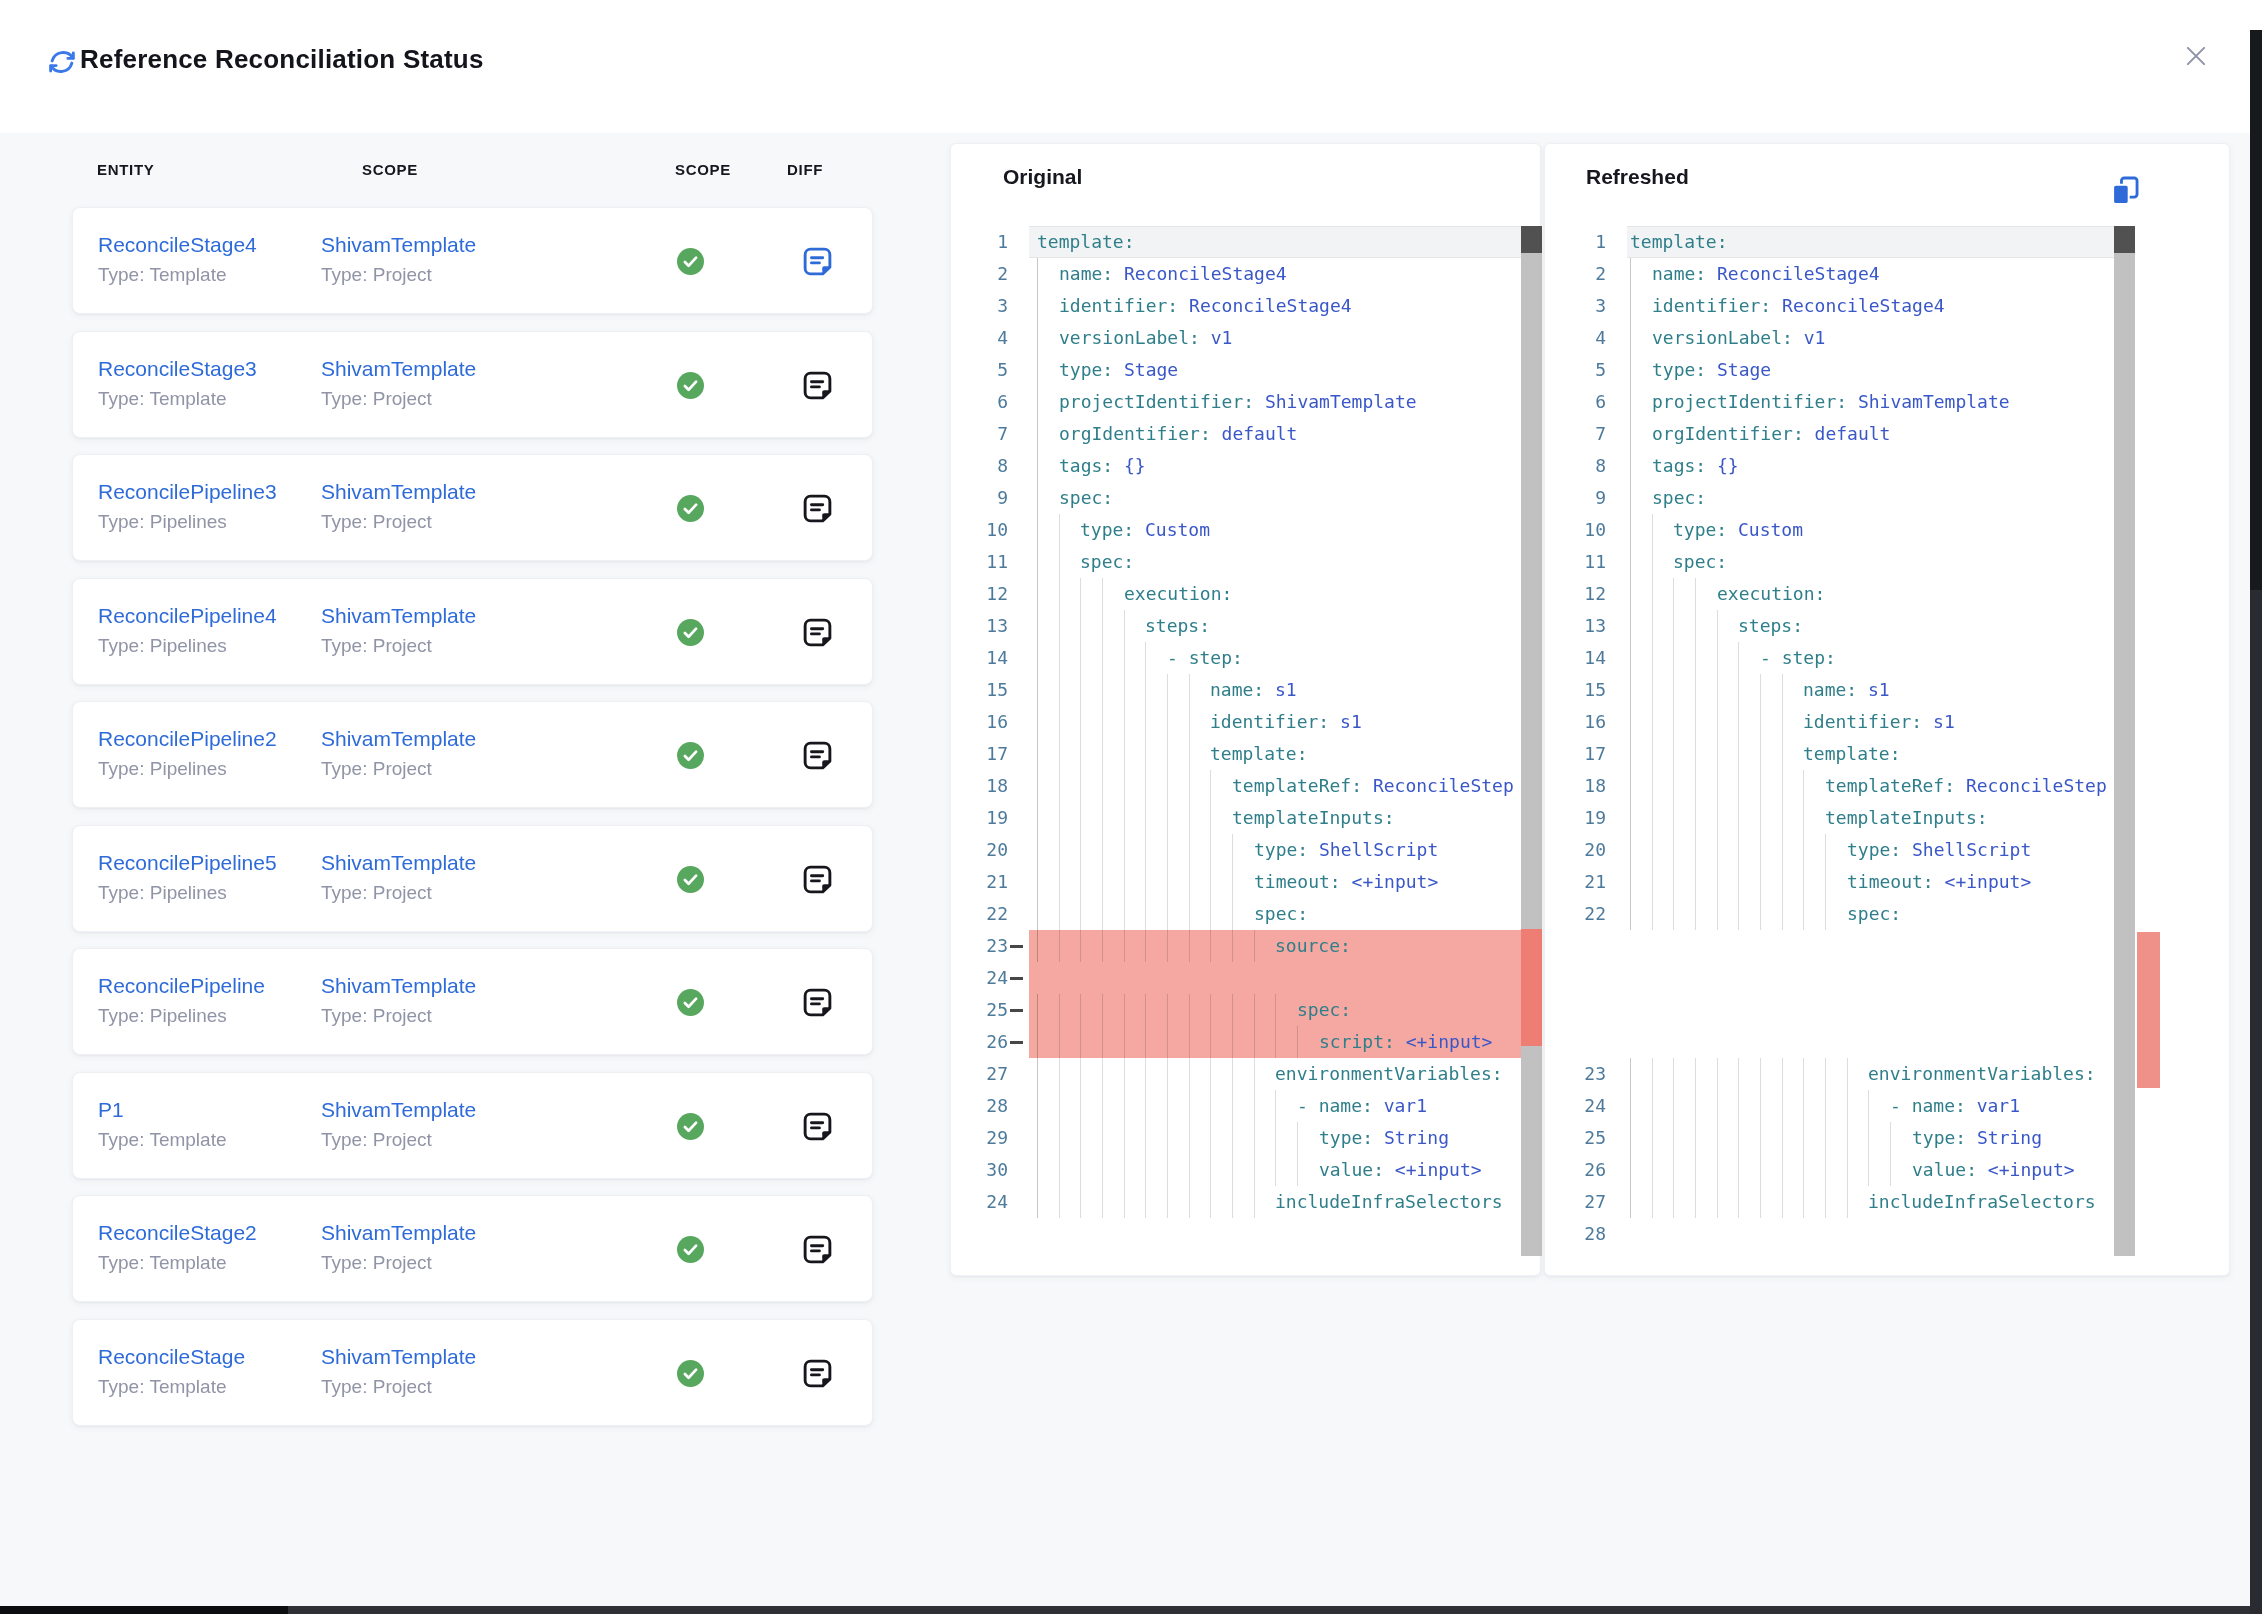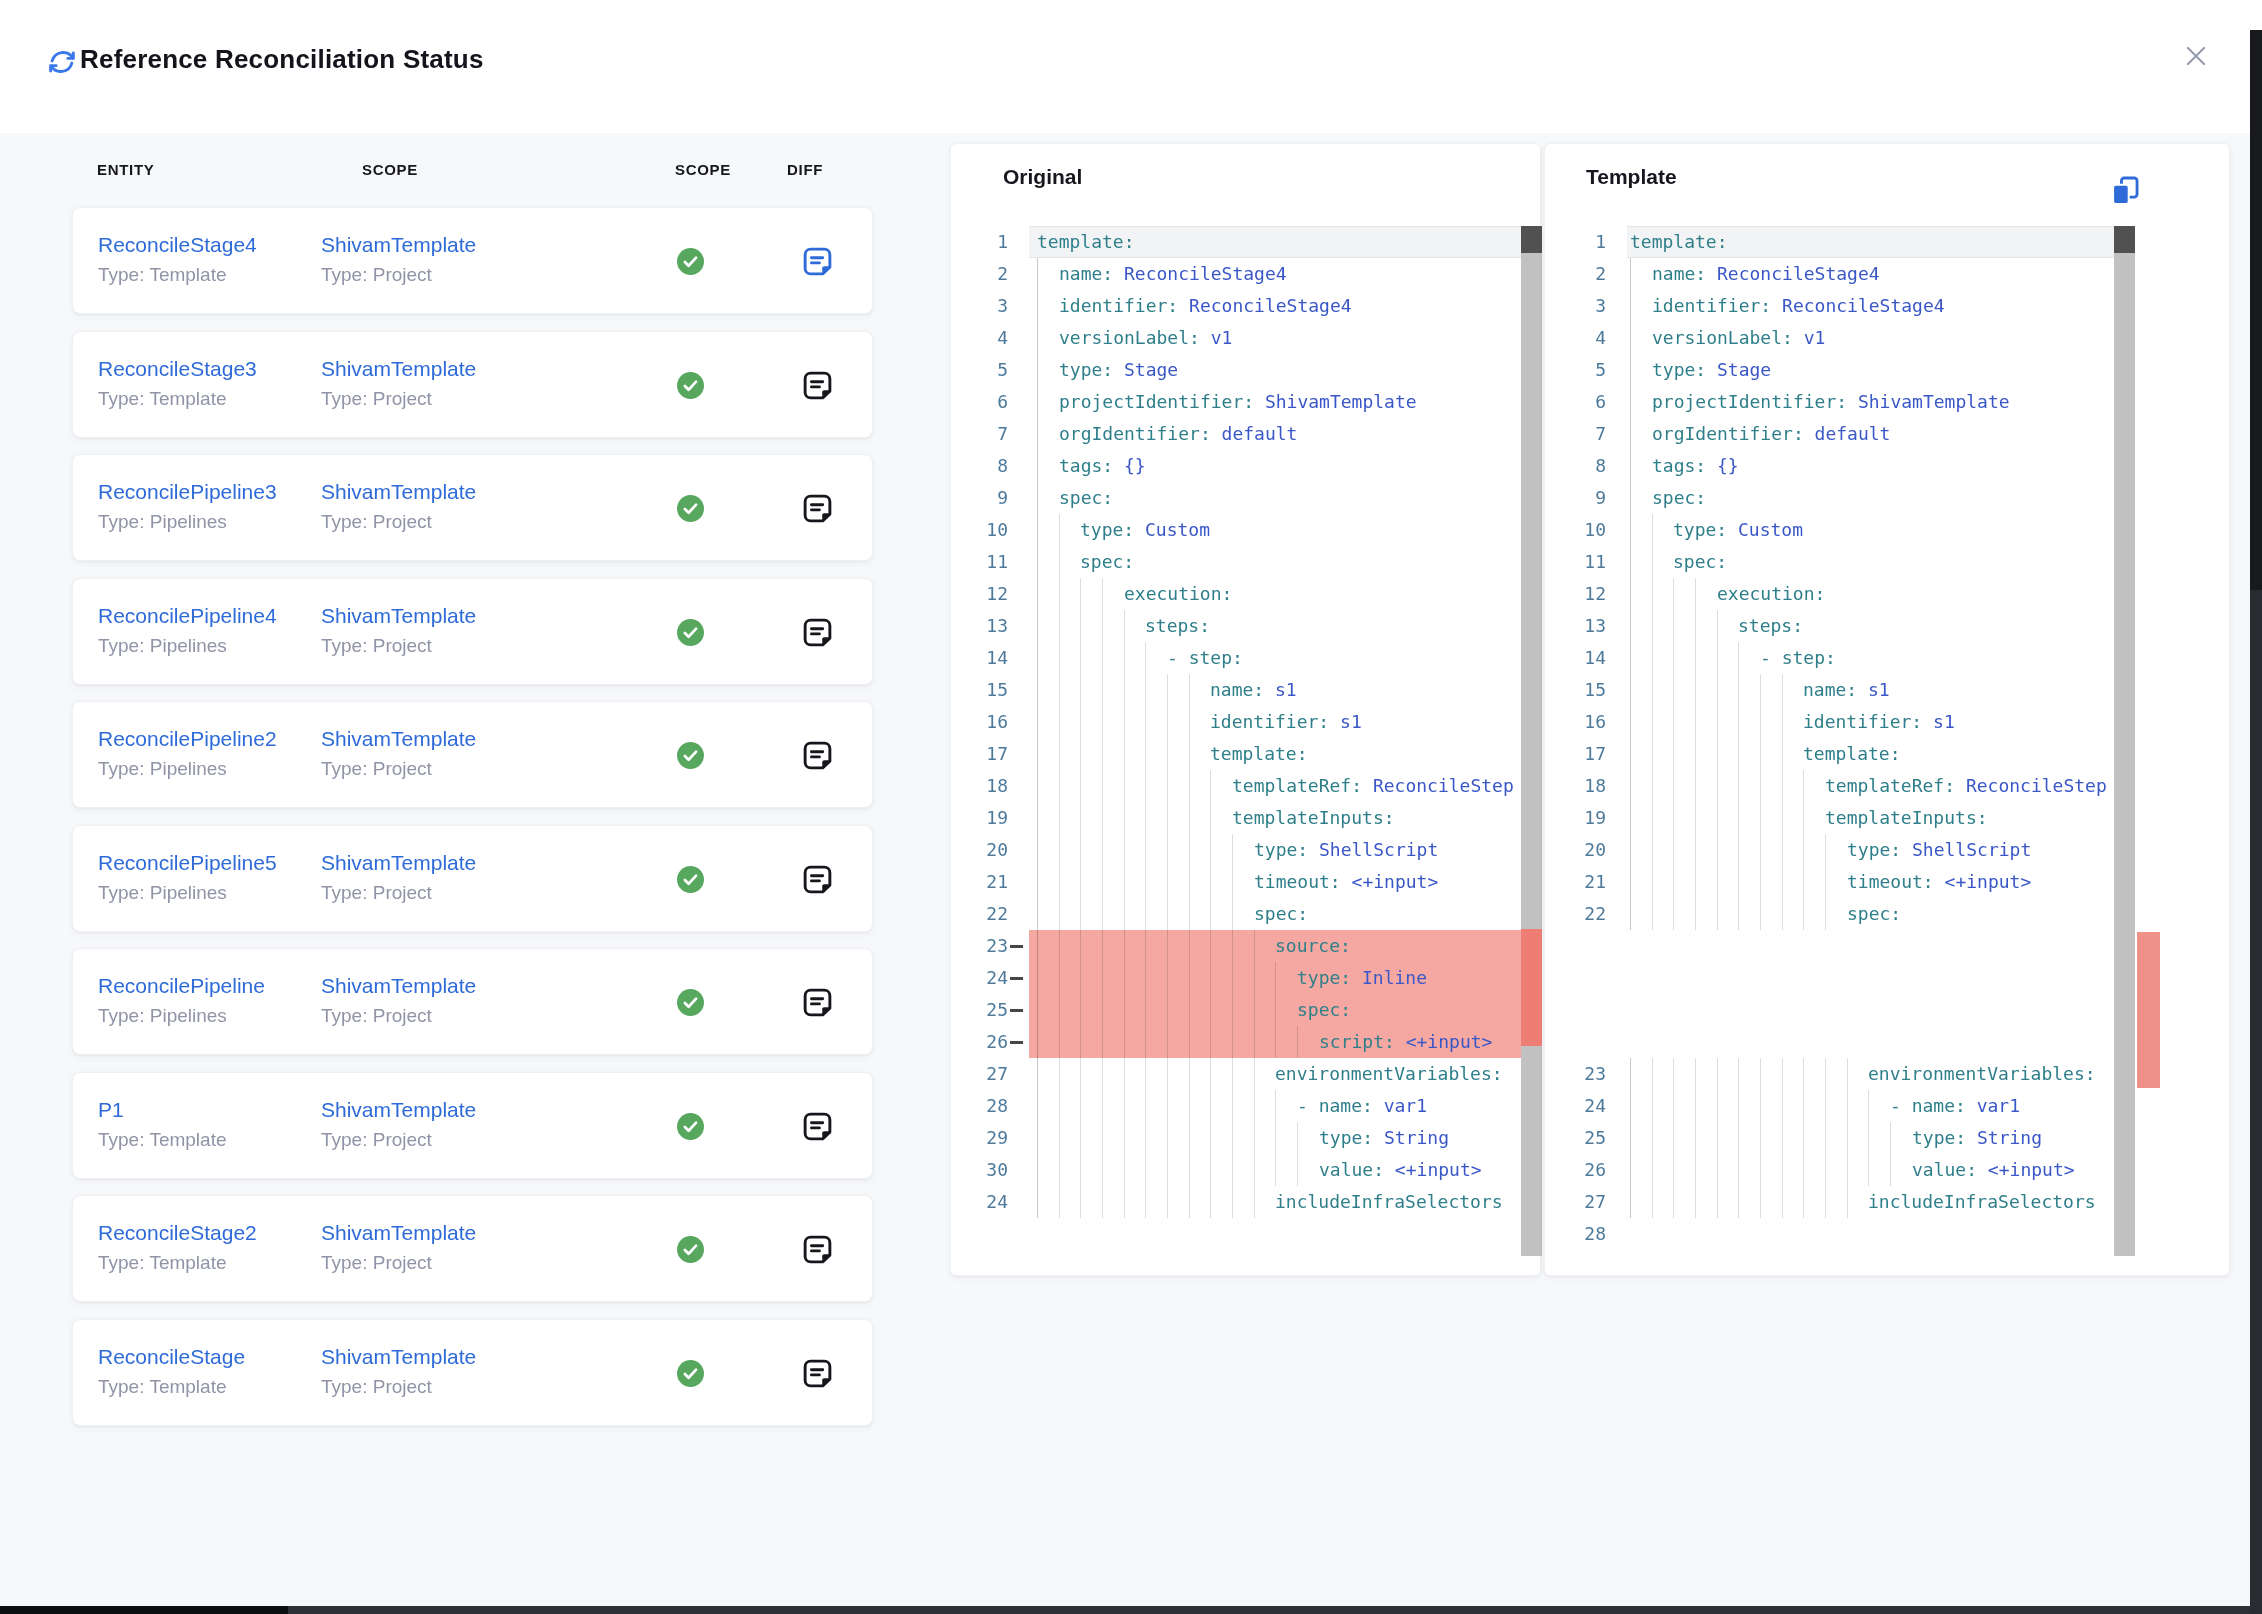--- a/index.html
+++ b/index.html
@@ -481,35 +481,20 @@
               <div class="guide" style="left:173px"></div>
               <div class="guide" style="left:195px"></div>
               <div class="guide" style="left:217px"></div>
               <div class="ctext" style="left:238px"><span class="k">source:</span></div>
             </div>
           </div>
           <div class="cline" style="top:736px">
             <div class="linebg bg-rem" style="left:78px; width:492px"></div>
             <span class="num" style="left:0; width:57px">24</span>
             <div class="dash" style="left:59px"></div>
-            <div class="codeclip" style="left:86px; width:482px">
-              <div class="guide g0" style="left:0px"></div>
-              <div class="guide" style="left:22px"></div>
-              <div class="guide" style="left:43px"></div>
-              <div class="guide" style="left:65px"></div>
-              <div class="guide" style="left:87px"></div>
-              <div class="guide" style="left:108px"></div>
-              <div class="guide" style="left:130px"></div>
-              <div class="guide" style="left:152px"></div>
-              <div class="guide" style="left:173px"></div>
-              <div class="guide" style="left:195px"></div>
-              <div class="guide" style="left:217px"></div>
-              <div class="guide" style="left:238px"></div>
-              <div class="ctext" style="left:260px"><span class="k">type:</span><span class="v"> Inline</span></div>
-            </div>
           </div>
           <div class="cline" style="top:768px">
             <div class="linebg bg-rem" style="left:78px; width:492px"></div>
             <span class="num" style="left:0; width:57px">25</span>
             <div class="dash" style="left:59px"></div>
             <div class="codeclip" style="left:86px; width:482px">
               <div class="guide g0" style="left:0px"></div>
               <div class="guide" style="left:22px"></div>
               <div class="guide" style="left:43px"></div>
               <div class="guide" style="left:65px"></div>
@@ -635,21 +620,21 @@
               <div class="ctext" style="left:238px"><span class="k">includeInfraSelectors</span></div>
             </div>
           </div>
         </div>
         <div class="vsb" style="left:570px; width:21px">
           <div class="vsb-cap"></div>
           <div class="ovr-red" style="left:0; top:703px; width:100%; height:117px"></div>
         </div>
       </div>
       <div class="abs panel" style="left: 1544px; width: 686px;">
-        <div class="abs panel-title" style="left:41px">Template</div>
+        <div class="abs panel-title" style="left:41px">Refreshed</div>
         <div class="abs" style="left:563px; top:30px; width:34px; height:34px; cursor:pointer"><svg viewBox="0 0 24 24" width="34" height="34">
             <rect x="9.5" y="2.8" width="11" height="13.5" rx="2" fill="none" stroke="#2e6bd9" stroke-width="2"></rect>
             <rect x="3.6" y="7.6" width="11" height="13.6" rx="2" fill="#2e6bd9" stroke="#fff" stroke-width="1.4"></rect>
           </svg></div>
         <div class="code-area">
           <div class="cline" style="top:0px">
             <div class="linebg bg-cur" style="left:82px; width:487px"></div>
             <span class="num" style="left:0; width:61px">1</span>
             <div class="codeclip" style="left:85px; width:484px">
               <div class="ctext" style="left:0px"><span class="k">template:</span></div>

